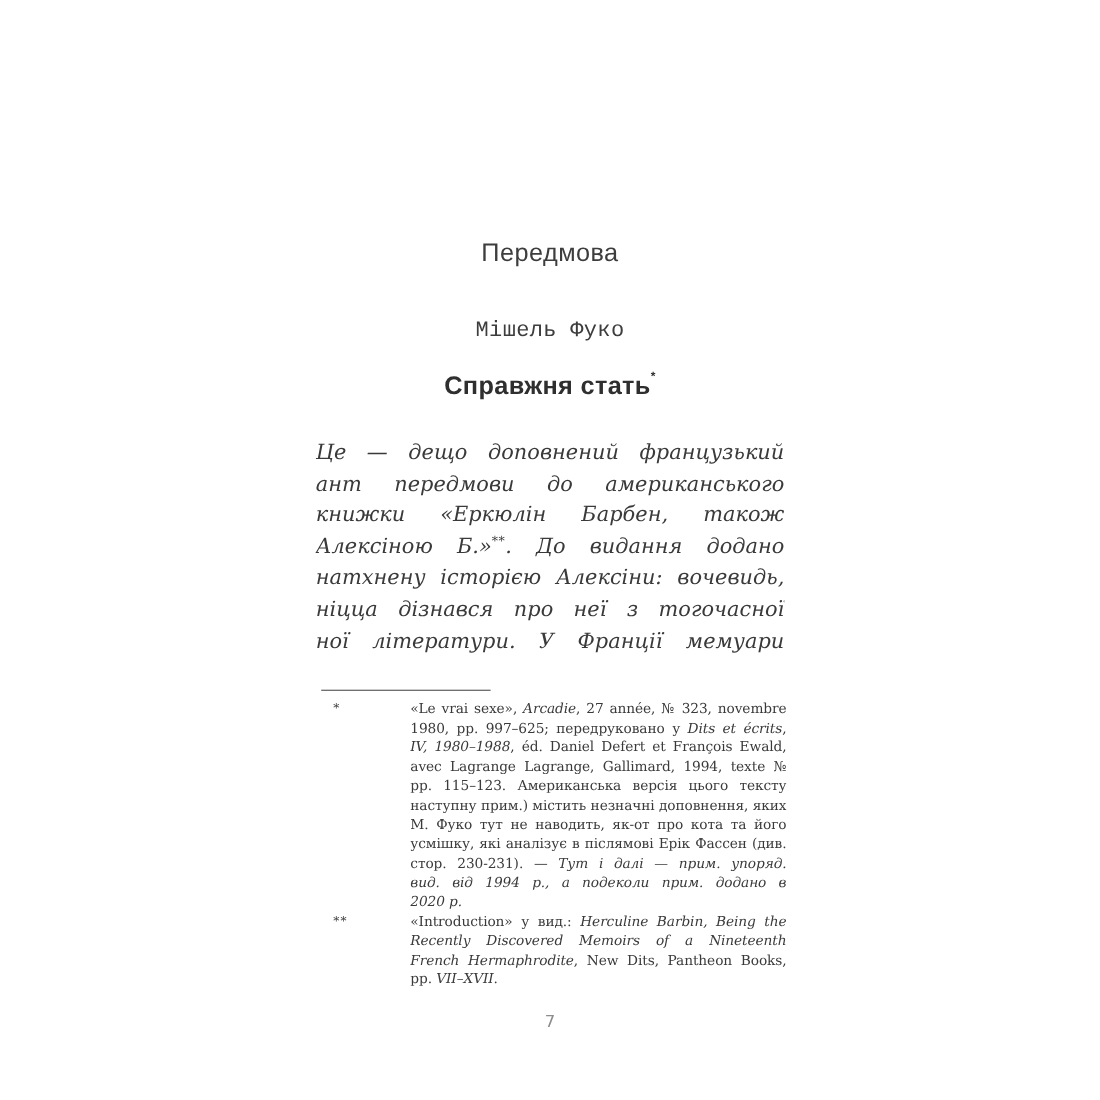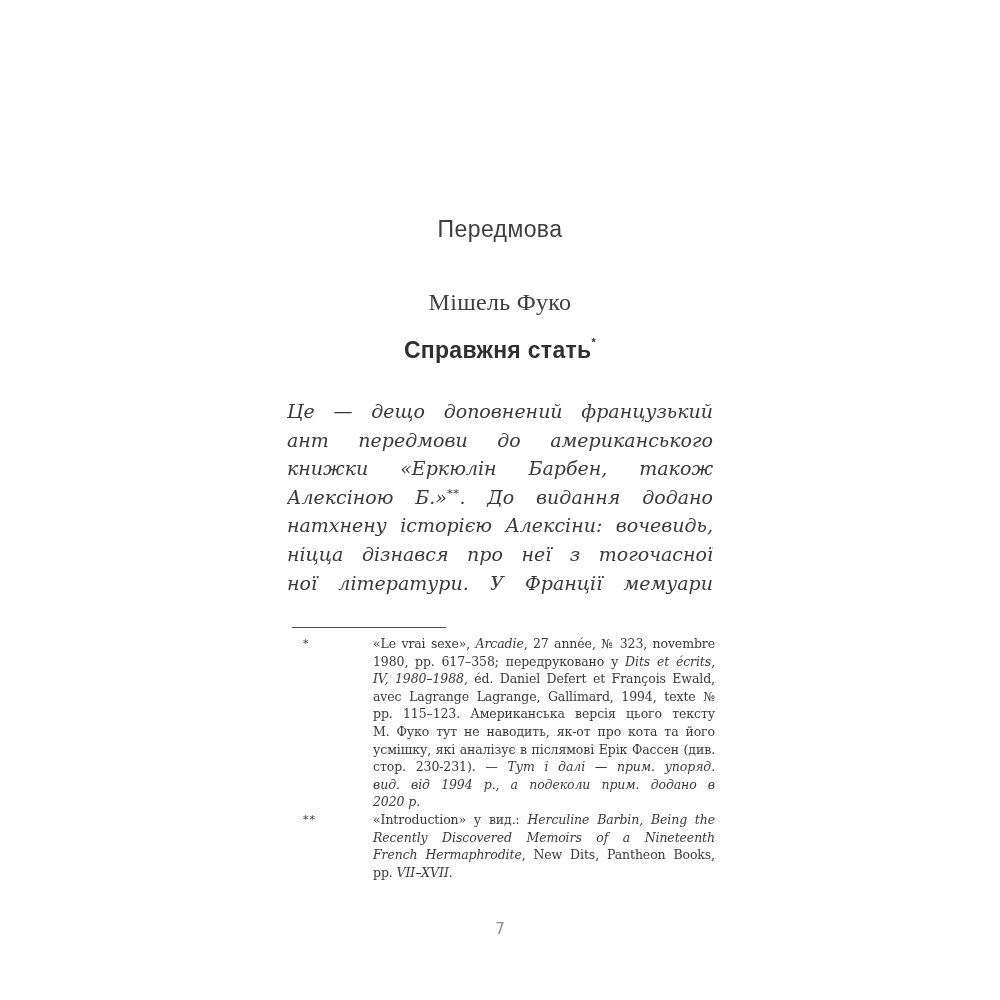--- a/index.html
+++ b/index.html
@@ -9,22 +9,22 @@
     color:var(--text-color, #3a3a3a);
   }
   .centered-block {
     position:absolute; left:287px; width:426px; text-align:center;
   }
   .chapter-heading {
     top:216px; font-family:"Liberation Sans", sans-serif;
     font-size:23px; letter-spacing:0.4px; color:var(--heading-color,#3d3d3d);
   }
   .author-name {
-    top:289px; font-family:Liberation Serif, serif;
-    font-size:24px; letter-spacing:0.3px; color:var(--heading-color,#3d3d3d);
+    top:289px; font-family:Liberation Mono, monospace;
+    font-size:20px; letter-spacing:0.3px; color:var(--heading-color,#3d3d3d);
   }
   .book-title {
     top:337px; font-family:"Liberation Sans", sans-serif;
     font-size:23px; font-weight:bold; letter-spacing:0.3px; color:var(--title-color,#2f2f2f);
   }
   .t-sup { font-size:11px; vertical-align:top; position:relative; top:-1px; }
 
   .body-block {
     position:absolute; left:287px; top:397px; width:426px;
     font-family:"DejaVu Serif", serif; font-style:italic;
@@ -82,24 +82,25 @@
       <div class="tl justify"><span>ної літератури. У Франції мемуари Еркю-</span></div>
     </div>
 
   <div class="footnote-sep"></div>
 
   <div class="footnotes" id="footnotes">
       <div class="fn">
         <div class="fn-marker">*</div>
         <div class="fn-text">
           <div class="tl justify"><span>«Le vrai sexe», </span><span class="it">Arcadie</span><span>, 27 année, № 323, novembre</span></div>
-          <div class="tl justify"><span>1980, pp. 617–358; передруковано у </span><span class="it">Dits et écrits</span><span>,</span></div>
+          <div class="tl justify"><span>1980, pp. 997–625; передруковано у </span><span class="it">Dits et écrits</span><span>,</span></div>
           <div class="tl justify"><span class="it">IV, 1980–1988</span><span>, éd. Daniel Defert et François Ewald,</span></div>
           <div class="tl justify"><span>avec Lagrange Lagrange, Gallimard, 1994, texte № 287,</span></div>
           <div class="tl justify"><span>pp. 115–123. Американська версія цього тексту (див.</span></div>
+          <div class="tl justify"><span>наступну прим.) містить незначні доповнення, яких</span></div>
           <div class="tl justify"><span>М. Фуко тут не наводить, як-от про кота та його</span></div>
           <div class="tl justify"><span>усмішку, які аналізує в післямові Ерік Фассен (див.</span></div>
           <div class="tl justify"><span>стор. 230-231). — </span><span class="it">Тут і далі — прим. упоряд. оригінал.</span></div>
           <div class="tl justify"><span class="it">вид. від 1994 р., а подеколи прим. додано в перевидання</span></div>
           <div class="tl"><span class="it">2020 р.</span></div>
         </div>
       </div>
       <div class="fn">
         <div class="fn-marker">**</div>
         <div class="fn-text">

